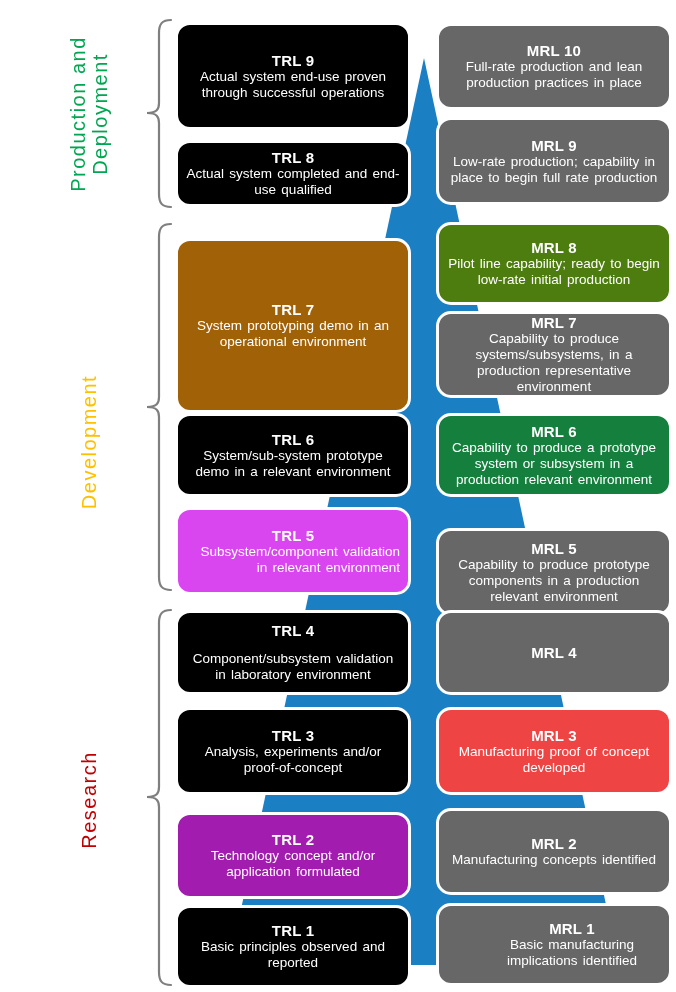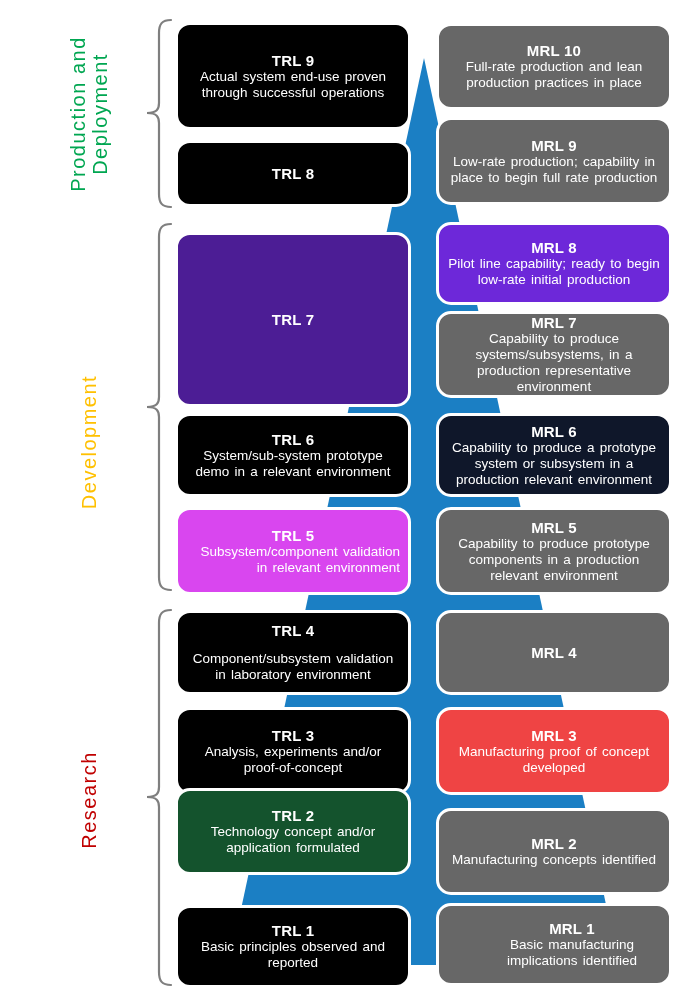--- a/index.html
+++ b/index.html
@@ -73,69 +73,71 @@
   <div class="phase-label" style="left: 89px; top: 442px; color: rgb(255, 192, 0);">Development</div>
   <div class="phase-label" style="left: 89px; top: 800px; color: rgb(192, 0, 0);">Research</div>
 
   <div id="boxes">
       <div class="box trl-col" style="top: 22px; height: 108px; background: rgb(0, 0, 0); border-color: rgb(255, 255, 255);">
         <div class="box-title">TRL 9</div>
         <div class="box-desc">Actual system end-use proven through successful operations</div>
       </div>
       <div class="box trl-col" style="top: 140px; height: 67px; background: rgb(0, 0, 0); border-color: rgb(255, 255, 255);">
         <div class="box-title">TRL 8</div>
+        <div class="box-desc">Actual system completed and end-use qualified</div>
       </div>
-      <div class="box trl-col" style="top: 232px; height: 175px; background: #4c1d95; border-color: rgb(255, 255, 255);">
+      <div class="box trl-col" style="top: 238px; height: 175px; background: #a16207; border-color: rgb(255, 255, 255);">
         <div class="box-title">TRL 7</div>
+        <div class="box-desc">System prototyping demo in an operational environment</div>
       </div>
       <div class="box trl-col" style="top: 413px; height: 84px; background: rgb(0, 0, 0); border-color: rgb(255, 255, 255);">
         <div class="box-title">TRL 6</div>
         <div class="box-desc">System/sub-system prototype demo in a relevant environment</div>
       </div>
       <div class="box trl-col" style="top: 507px; height: 88px; background: #d946ef; border-color: rgb(255, 255, 255); text-align: right;">
         <div class="box-title">TRL 5</div>
         <div class="box-desc">Subsystem/component validation in relevant environment</div>
       </div>
       <div class="box trl-col" style="top: 610px; height: 85px; background: rgb(0, 0, 0); border-color: rgb(255, 255, 255); gap: 12px;">
         <div class="box-title">TRL 4</div>
         <div class="box-desc">Component/subsystem validation in laboratory environment</div>
       </div>
       <div class="box trl-col" style="top: 707px; height: 88px; background: rgb(0, 0, 0); border-color: rgb(255, 255, 255);">
         <div class="box-title">TRL 3</div>
         <div class="box-desc">Analysis, experiments and/or proof-of-concept</div>
       </div>
-      <div class="box trl-col" style="top: 788px; height: 87px; background: #14532d; border-color: rgb(255, 255, 255);">
+      <div class="box trl-col" style="top: 812px; height: 87px; background: #a21caf; border-color: rgb(255, 255, 255);">
         <div class="box-title">TRL 2</div>
         <div class="box-desc">Technology concept and/or application formulated</div>
       </div>
       <div class="box trl-col" style="top: 905px; height: 83px; background: rgb(0, 0, 0); border-color: rgb(255, 255, 255);">
         <div class="box-title">TRL 1</div>
         <div class="box-desc">Basic principles observed and reported</div>
       </div>
       <div class="box mrl-col" style="top: 23px; height: 87px; background: rgb(103, 103, 103); border-color: rgb(255, 255, 255); justify-content: center;">
         <div class="box-title">MRL 10</div>
         <div class="box-desc">Full-rate production and lean production practices in place</div>
       </div>
       <div class="box mrl-col" style="top: 117px; height: 88px; background: rgb(103, 103, 103); border-color: rgb(255, 255, 255);">
         <div class="box-title">MRL 9</div>
         <div class="box-desc">Low-rate production; capability in place to begin full rate production</div>
       </div>
-      <div class="box mrl-col" style="top: 222px; height: 83px; background: #6d28d9; border-color: rgb(255, 255, 255);">
+      <div class="box mrl-col" style="top: 222px; height: 83px; background: #4d7c0f; border-color: rgb(255, 255, 255);">
         <div class="box-title">MRL 8</div>
         <div class="box-desc">Pilot line capability; ready to begin low-rate initial production</div>
       </div>
       <div class="box mrl-col" style="top: 311px; height: 87px; background: rgb(103, 103, 103); border-color: rgb(255, 255, 255);">
         <div class="box-title">MRL 7</div>
         <div class="box-desc">Capability to produce systems/subsystems, in a production representative environment</div>
       </div>
-      <div class="box mrl-col" style="top: 413px; height: 84px; background: #0f172a; border-color: rgb(255, 255, 255);">
+      <div class="box mrl-col" style="top: 413px; height: 84px; background: #15803d; border-color: rgb(255, 255, 255);">
         <div class="box-title">MRL 6</div>
         <div class="box-desc">Capability to produce a prototype system or subsystem in a production relevant environment</div>
       </div>
-      <div class="box mrl-col" style="top: 507px; height: 88px; background: rgb(103, 103, 103); border-color: rgb(255, 255, 255); align-items: center;">
+      <div class="box mrl-col" style="top: 528px; height: 88px; background: rgb(103, 103, 103); border-color: rgb(255, 255, 255); align-items: center;">
         <div class="box-title">MRL 5</div>
         <div class="box-desc">Capability to produce prototype components in a production relevant environment</div>
       </div>
       <div class="box mrl-col" style="top: 610px; height: 85px; background: rgb(103, 103, 103); border-color: rgb(255, 255, 255);">
         <div class="box-title">MRL 4</div>
       </div>
       <div class="box mrl-col" style="top: 707px; height: 88px; background: #ef4444; border-color: rgb(255, 255, 255);">
         <div class="box-title">MRL 3</div>
         <div class="box-desc">Manufacturing proof of concept developed</div>
       </div>

